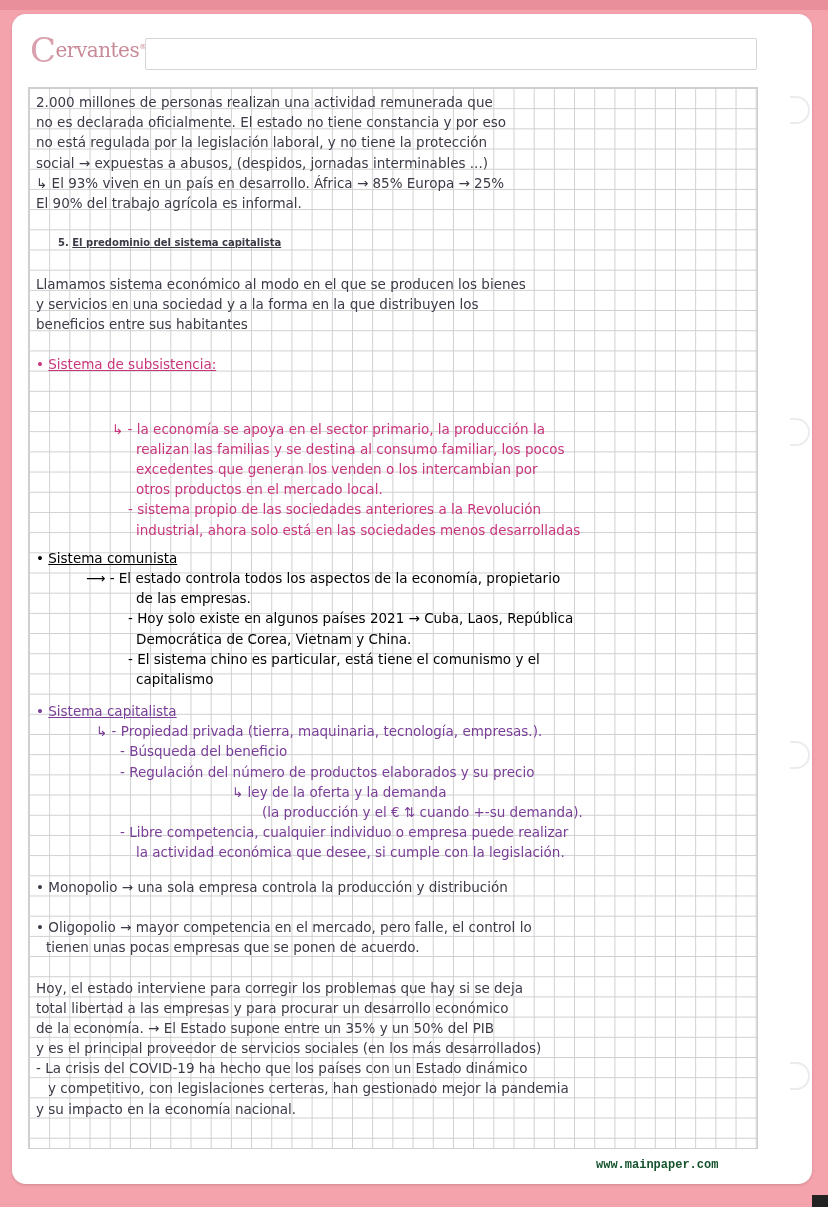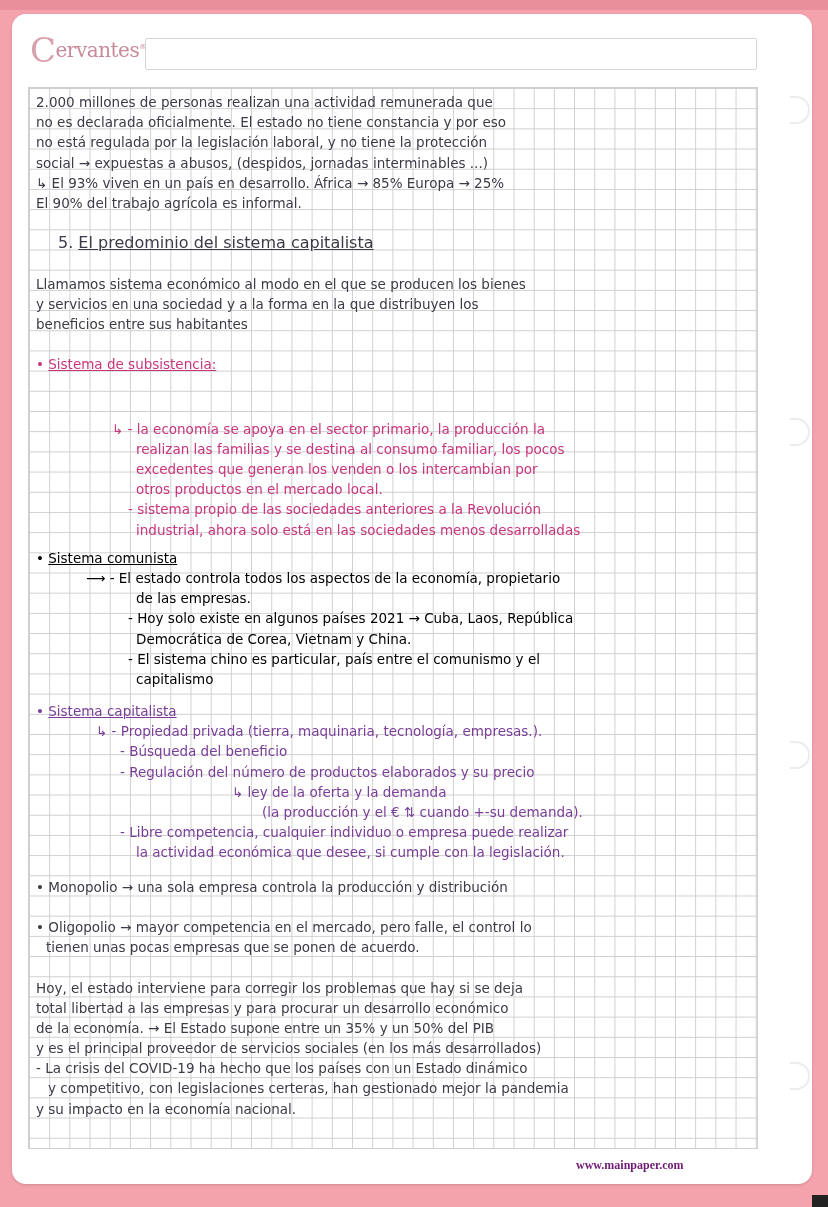--- a/index.html
+++ b/index.html
@@ -10,29 +10,29 @@
   .logo .c{font-size:34px;font-weight:300;color:#d9a0ad;vertical-align:-5px;}
   .logo sup{font-size:7px;}
   .titlebox{position:absolute;left:145px;top:38px;width:610px;height:30px;border:1px solid #d5d5d5;border-radius:2px;}
   .grid{position:absolute;left:28px;top:87px;width:728px;height:1060px;
     background-image:
       linear-gradient(to right, #cfcfcf 1px, transparent 1px),
       linear-gradient(to bottom, #cfcfcf 1px, transparent 1px);
     background-size:20.2px 20.2px;
     border:1px solid #cfcfcf;}
   .hole{position:absolute;right:18px;width:18px;height:24px;border:2px solid #ececec;border-left:none;border-radius:0 14px 14px 0;}
-  .footer{position:absolute;left:576px;top:1158px;font-family:Liberation Serif, serif;font-weight:bold;font-size:12px;color:#701a75;}
+  .footer{position:absolute;left:596px;top:1158px;font-family:Liberation Mono, monospace;font-weight:bold;font-size:12px;color:#14532d;}
   .corner{position:absolute;right:0;bottom:0;width:16px;height:12px;background:#222;}
   .text{position:absolute;left:36px;top:92px;width:735px;font-family:"DejaVu Sans",sans-serif;font-size:13.5px;line-height:20.2px;}
   .line{white-space:nowrap;height:20.2px;overflow:visible;}
   .blk{color:#3c3a46;}
   .pink{color:#c9357c;}
   .blue{color:#000000;}
   .purple{color:#7a3e98;}
-  .heading{font-weight:normal;font-size:16px;}
+  .heading{font-weight:bold;font-size:10px;}
   .heading .u{text-decoration:underline;}
   .ind1{padding-left:76px;margin-top:44px;}
   .ind2{padding-left:100px;}
   .ind3{padding-left:196px;}
   .ind4{padding-left:226px;}
   .ul{text-decoration:underline;}
   .gap{height:20.2px;}
 </style>
 </head>
 <body>
@@ -78,21 +78,21 @@
     <div class="line" style="padding-left:92px">- sistema propio de las sociedades anteriores a la Revolución</div>
     <div class="line ind2">industrial, ahora solo está en las sociedades menos desarrolladas</div>
   </div>
   <div class="gap" style="height:8px"></div>
   <div class="blue">
     <div class="line">• <span class="ul">Sistema comunista</span></div>
     <div class="line" style="padding-left:50px">⟶ - El estado controla todos los aspectos de la economía, propietario</div>
     <div class="line ind2">de las empresas.</div>
     <div class="line" style="padding-left:92px">- Hoy solo existe en algunos países 2021 → Cuba, Laos, República</div>
     <div class="line ind2">Democrática de Corea, Vietnam y China.</div>
-    <div class="line" style="padding-left:92px">- El sistema chino es particular, país entre el comunismo y el</div>
+    <div class="line" style="padding-left:92px">- El sistema chino es particular, está tiene el comunismo y el</div>
     <div class="line ind2">capitalismo</div>
   </div>
   <div class="gap" style="height:12px"></div>
   <div class="purple">
     <div class="line">• <span class="ul">Sistema capitalista</span></div>
     <div class="line" style="padding-left:60px">↳ - Propiedad privada (tierra, maquinaria, tecnología, empresas.).</div>
     <div class="line" style="padding-left:84px">- Búsqueda del beneficio</div>
     <div class="line" style="padding-left:84px">- Regulación del número de productos elaborados y su precio</div>
     <div class="line ind3">↳ ley de la oferta y la demanda</div>
     <div class="line ind4">(la producción y el € ⇅ cuando +-su demanda).</div>

